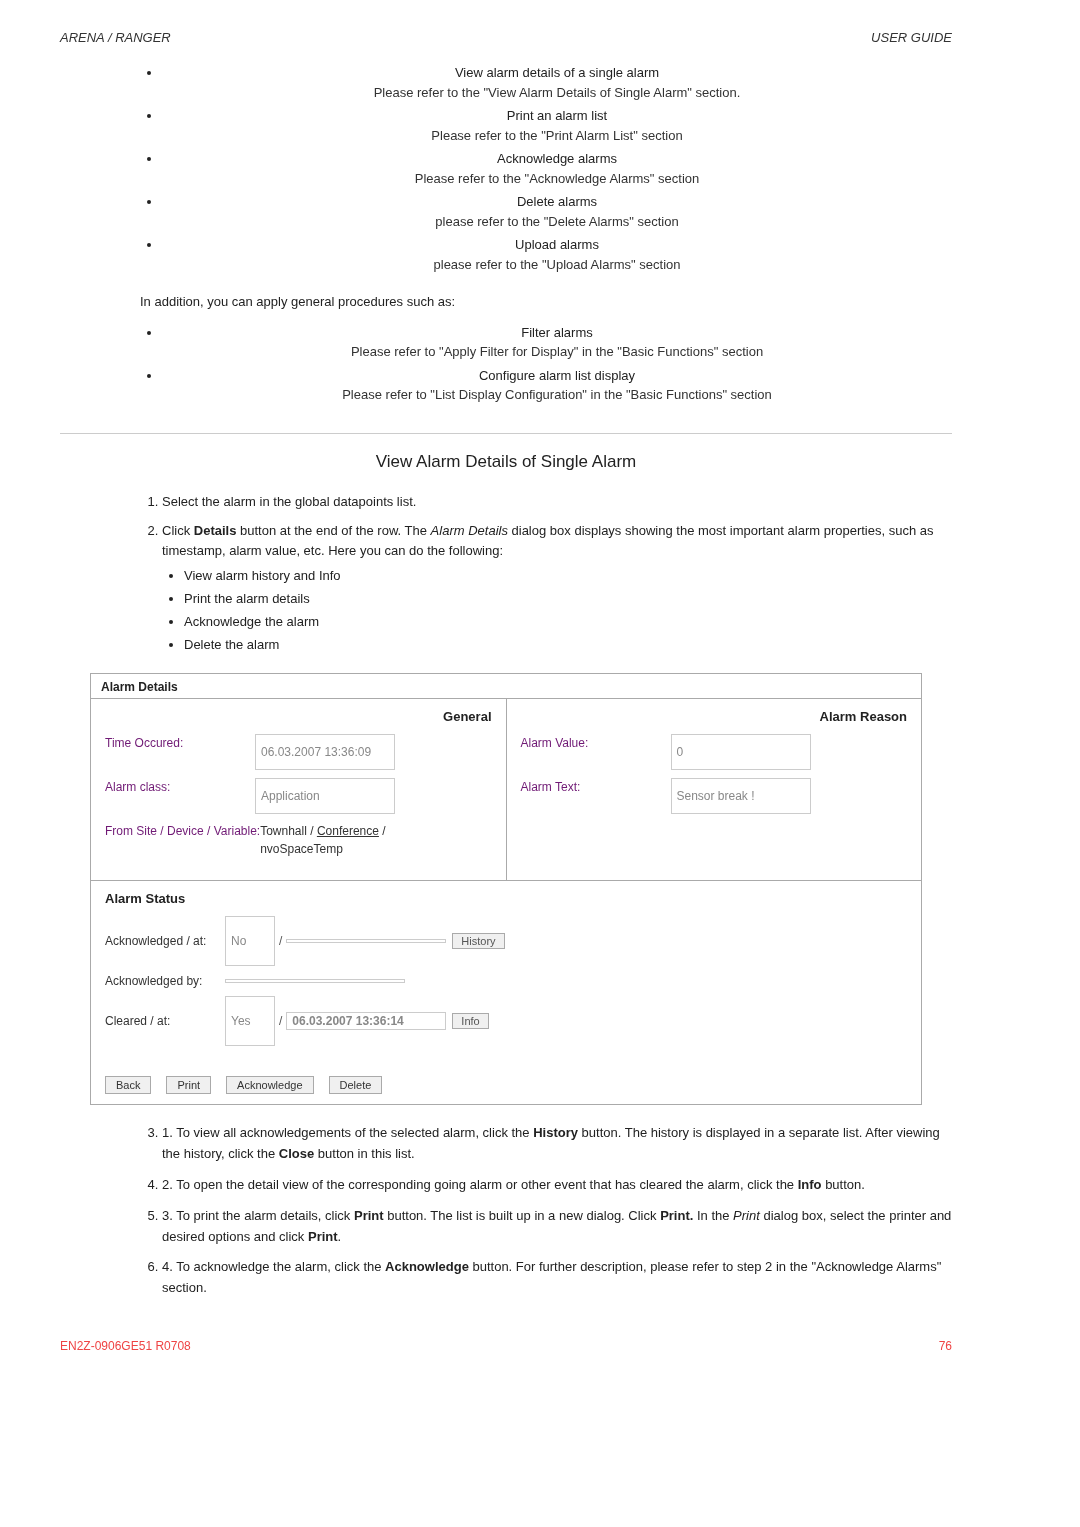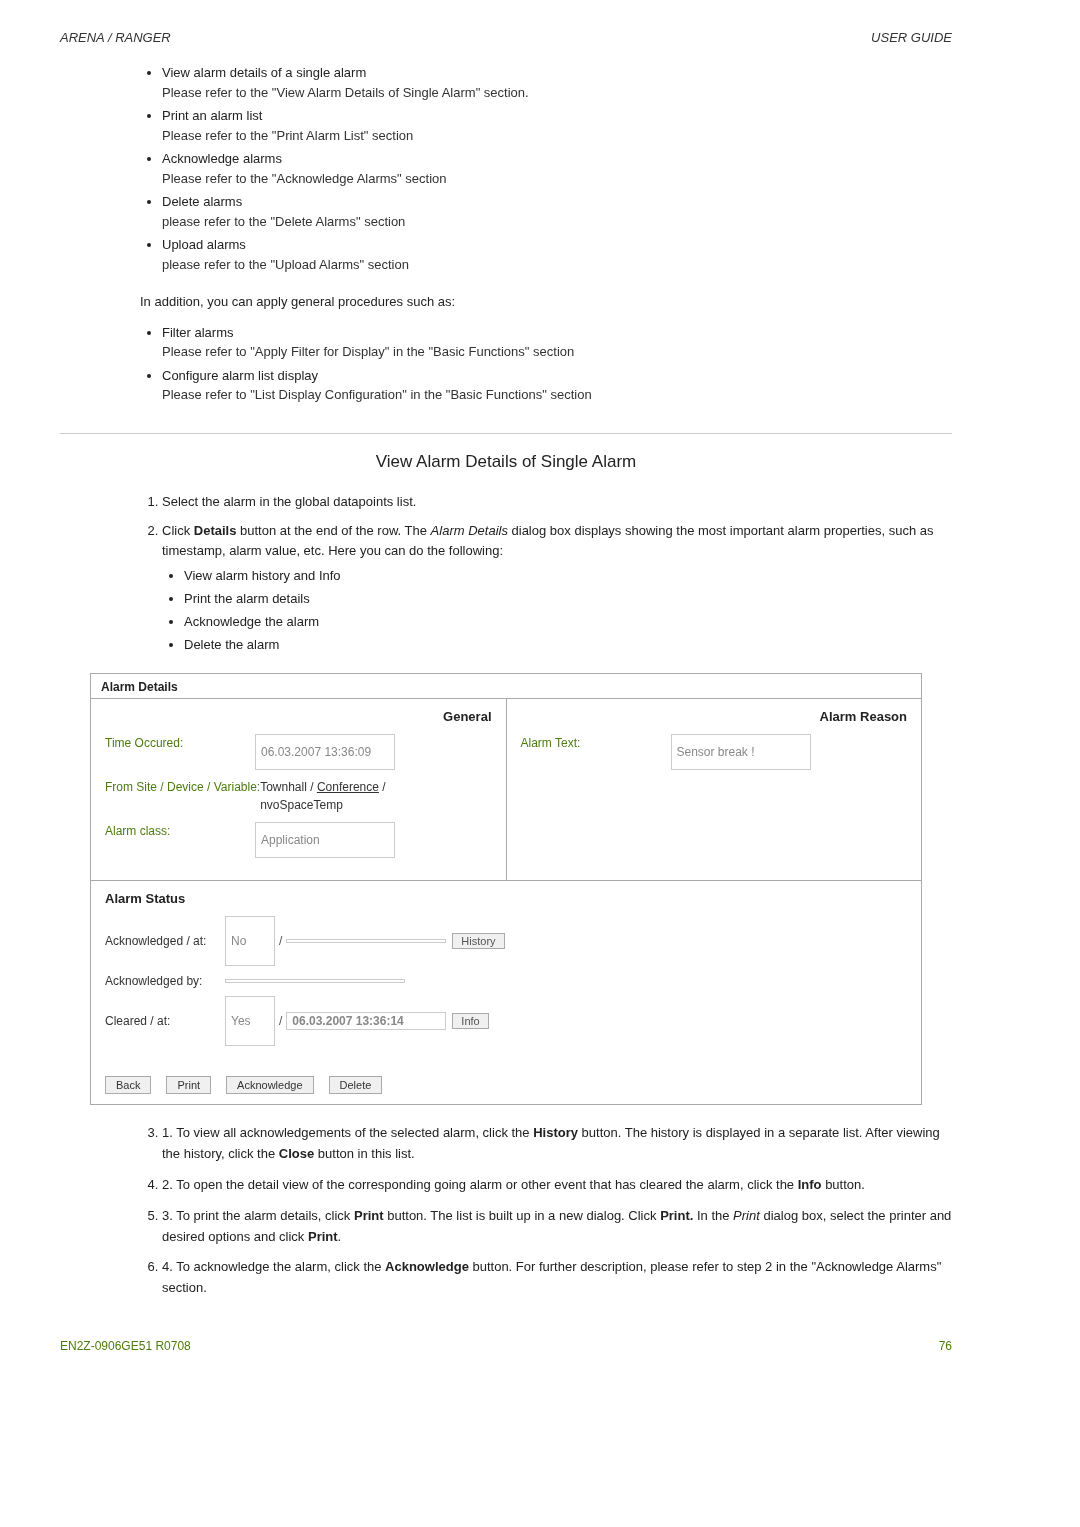--- a/index.html
+++ b/index.html
@@ -29,20 +29,21 @@
       color: #333;
     }
     .header-right {
       font-style: italic;
       font-size: 13px;
       color: #333;
     }
     .bullet-section {
       margin-left: 80px;
       margin-bottom: 18px;
+      text-align: center;
     }
     .bullet-section ul {
       list-style: disc;
       padding-left: 22px;
     }
     .bullet-section ul li {
       margin-bottom: 4px;
       line-height: 1.5;
     }
     .bullet-section ul li .sub-text {
@@ -121,21 +122,21 @@
       text-align: right;
     }
     .field-row {
       display: flex;
       align-items: flex-start;
       margin-bottom: 8px;
     }
     .field-label {
       min-width: 150px;
       font-size: 12px;
-      color: #4d7c0f;
+      color: #701a75;
       padding-top: 2px;
     }
     .field-value {
       font-size: 12px;
       color: #888;
       border: 1px solid #ccc;
       padding: 8px 5px;
       min-width: 140px;
       background: #fff;
       line-height: 1.5;
@@ -232,21 +233,21 @@
       content: counter(item) ". ";
       font-size: 13px;
     }
 
     
     .page-footer {
       display: flex;
       justify-content: space-between;
       margin-top: 40px;
       font-size: 12px;
-      color: #4d7c0f;
+      color: #ef4444;
     }
   </style>
 </head>
 <body>
 
 <div class="page">
 
   <div class="header-row">
     <span class="header-left">ARENA / RANGER</span>
     <span class="header-right">USER GUIDE</span>
@@ -315,31 +316,35 @@
     <div class="alarm-details-title">Alarm Details</div>
     <div class="alarm-details-body">
 
       <div class="alarm-left-panel">
         <div class="panel-heading">General</div>
         <div class="field-row">
           <span class="field-label">Time Occured:</span>
           <span class="field-value">06.03.2007 13:36:09</span>
         </div>
         <div class="field-row">
+          <span class="field-label">Alarm class:</span>
+          <span class="field-value">Application</span>
+        </div>
+        <div class="field-row">
           <span class="field-label">From Site / Device / Variable:</span>
           <span class="from-site-value">Townhall / <span style="text-decoration:underline;">Conference</span> /<br>nvoSpaceTemp</span>
         </div>
-        <div class="field-row">
-          <span class="field-label">Alarm class:</span>
-          <span class="field-value">Application</span>
-        </div>
       </div>
 
       <div class="alarm-right-panel">
         <div class="panel-heading">Alarm Reason</div>
+        <div class="field-row">
+          <span class="field-label">Alarm Value:</span>
+          <span class="field-value">0</span>
+        </div>
         <div class="field-row">
           <span class="field-label">Alarm Text:</span>
           <span class="field-value">Sensor break !</span>
         </div>
       </div>
     </div>
 
     <div class="alarm-status-section">
       <div class="status-heading">Alarm Status</div>
 

